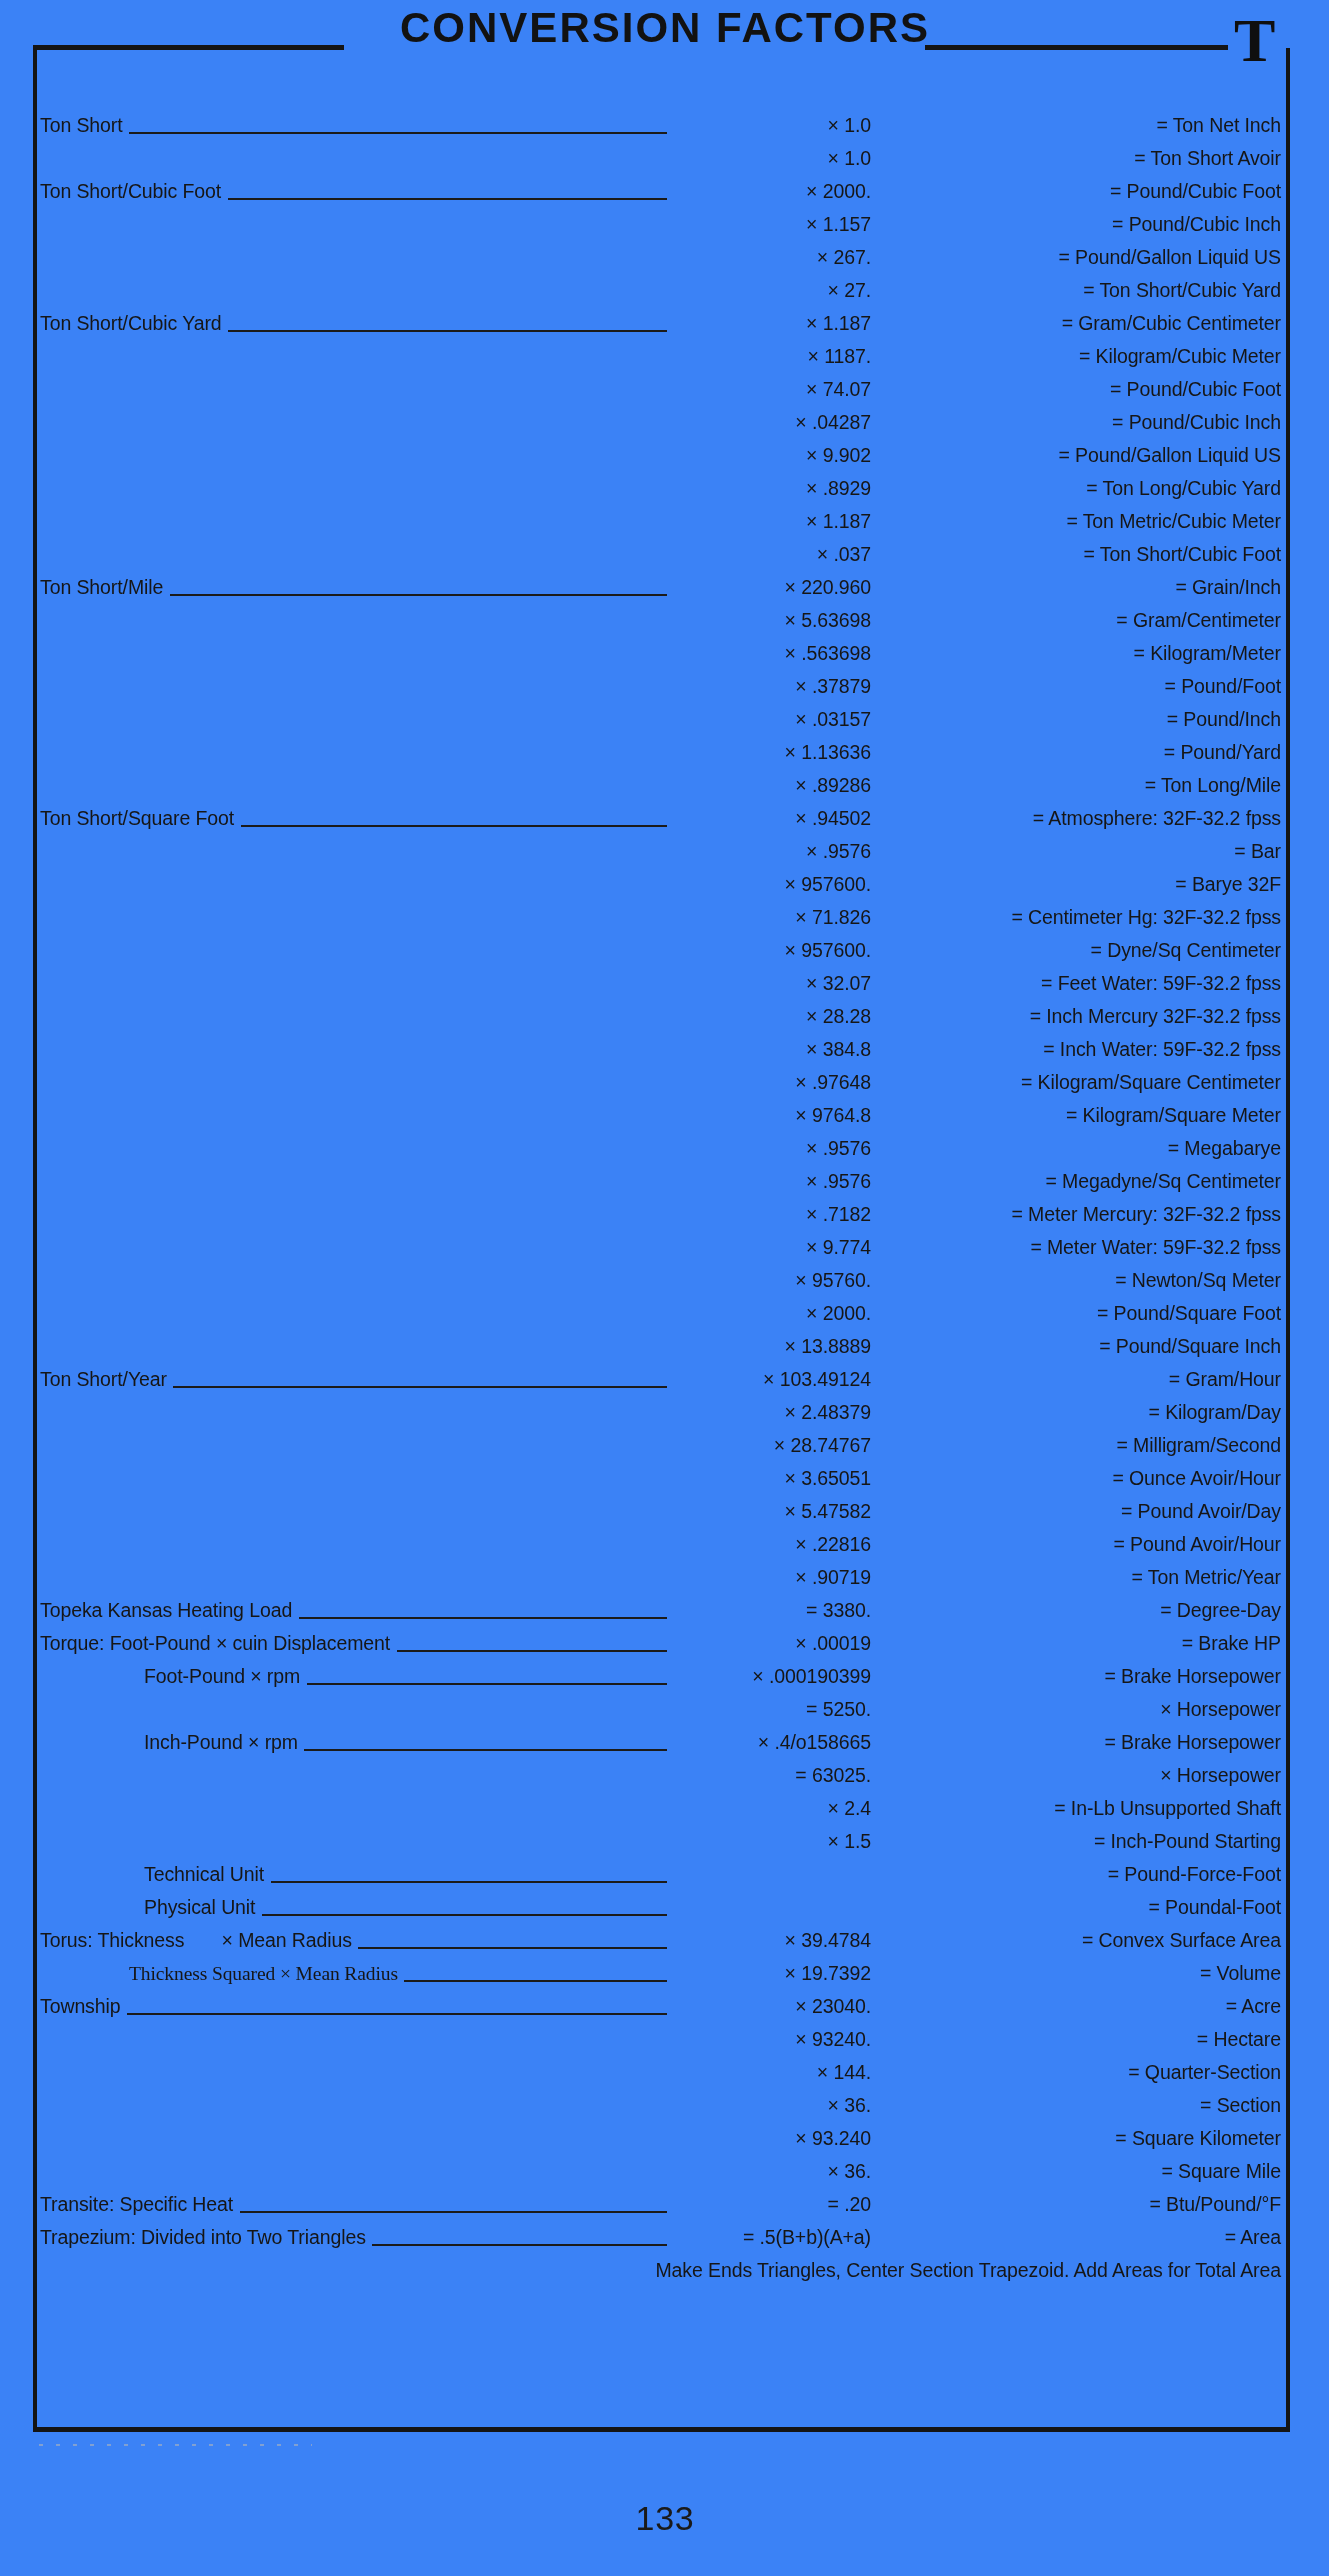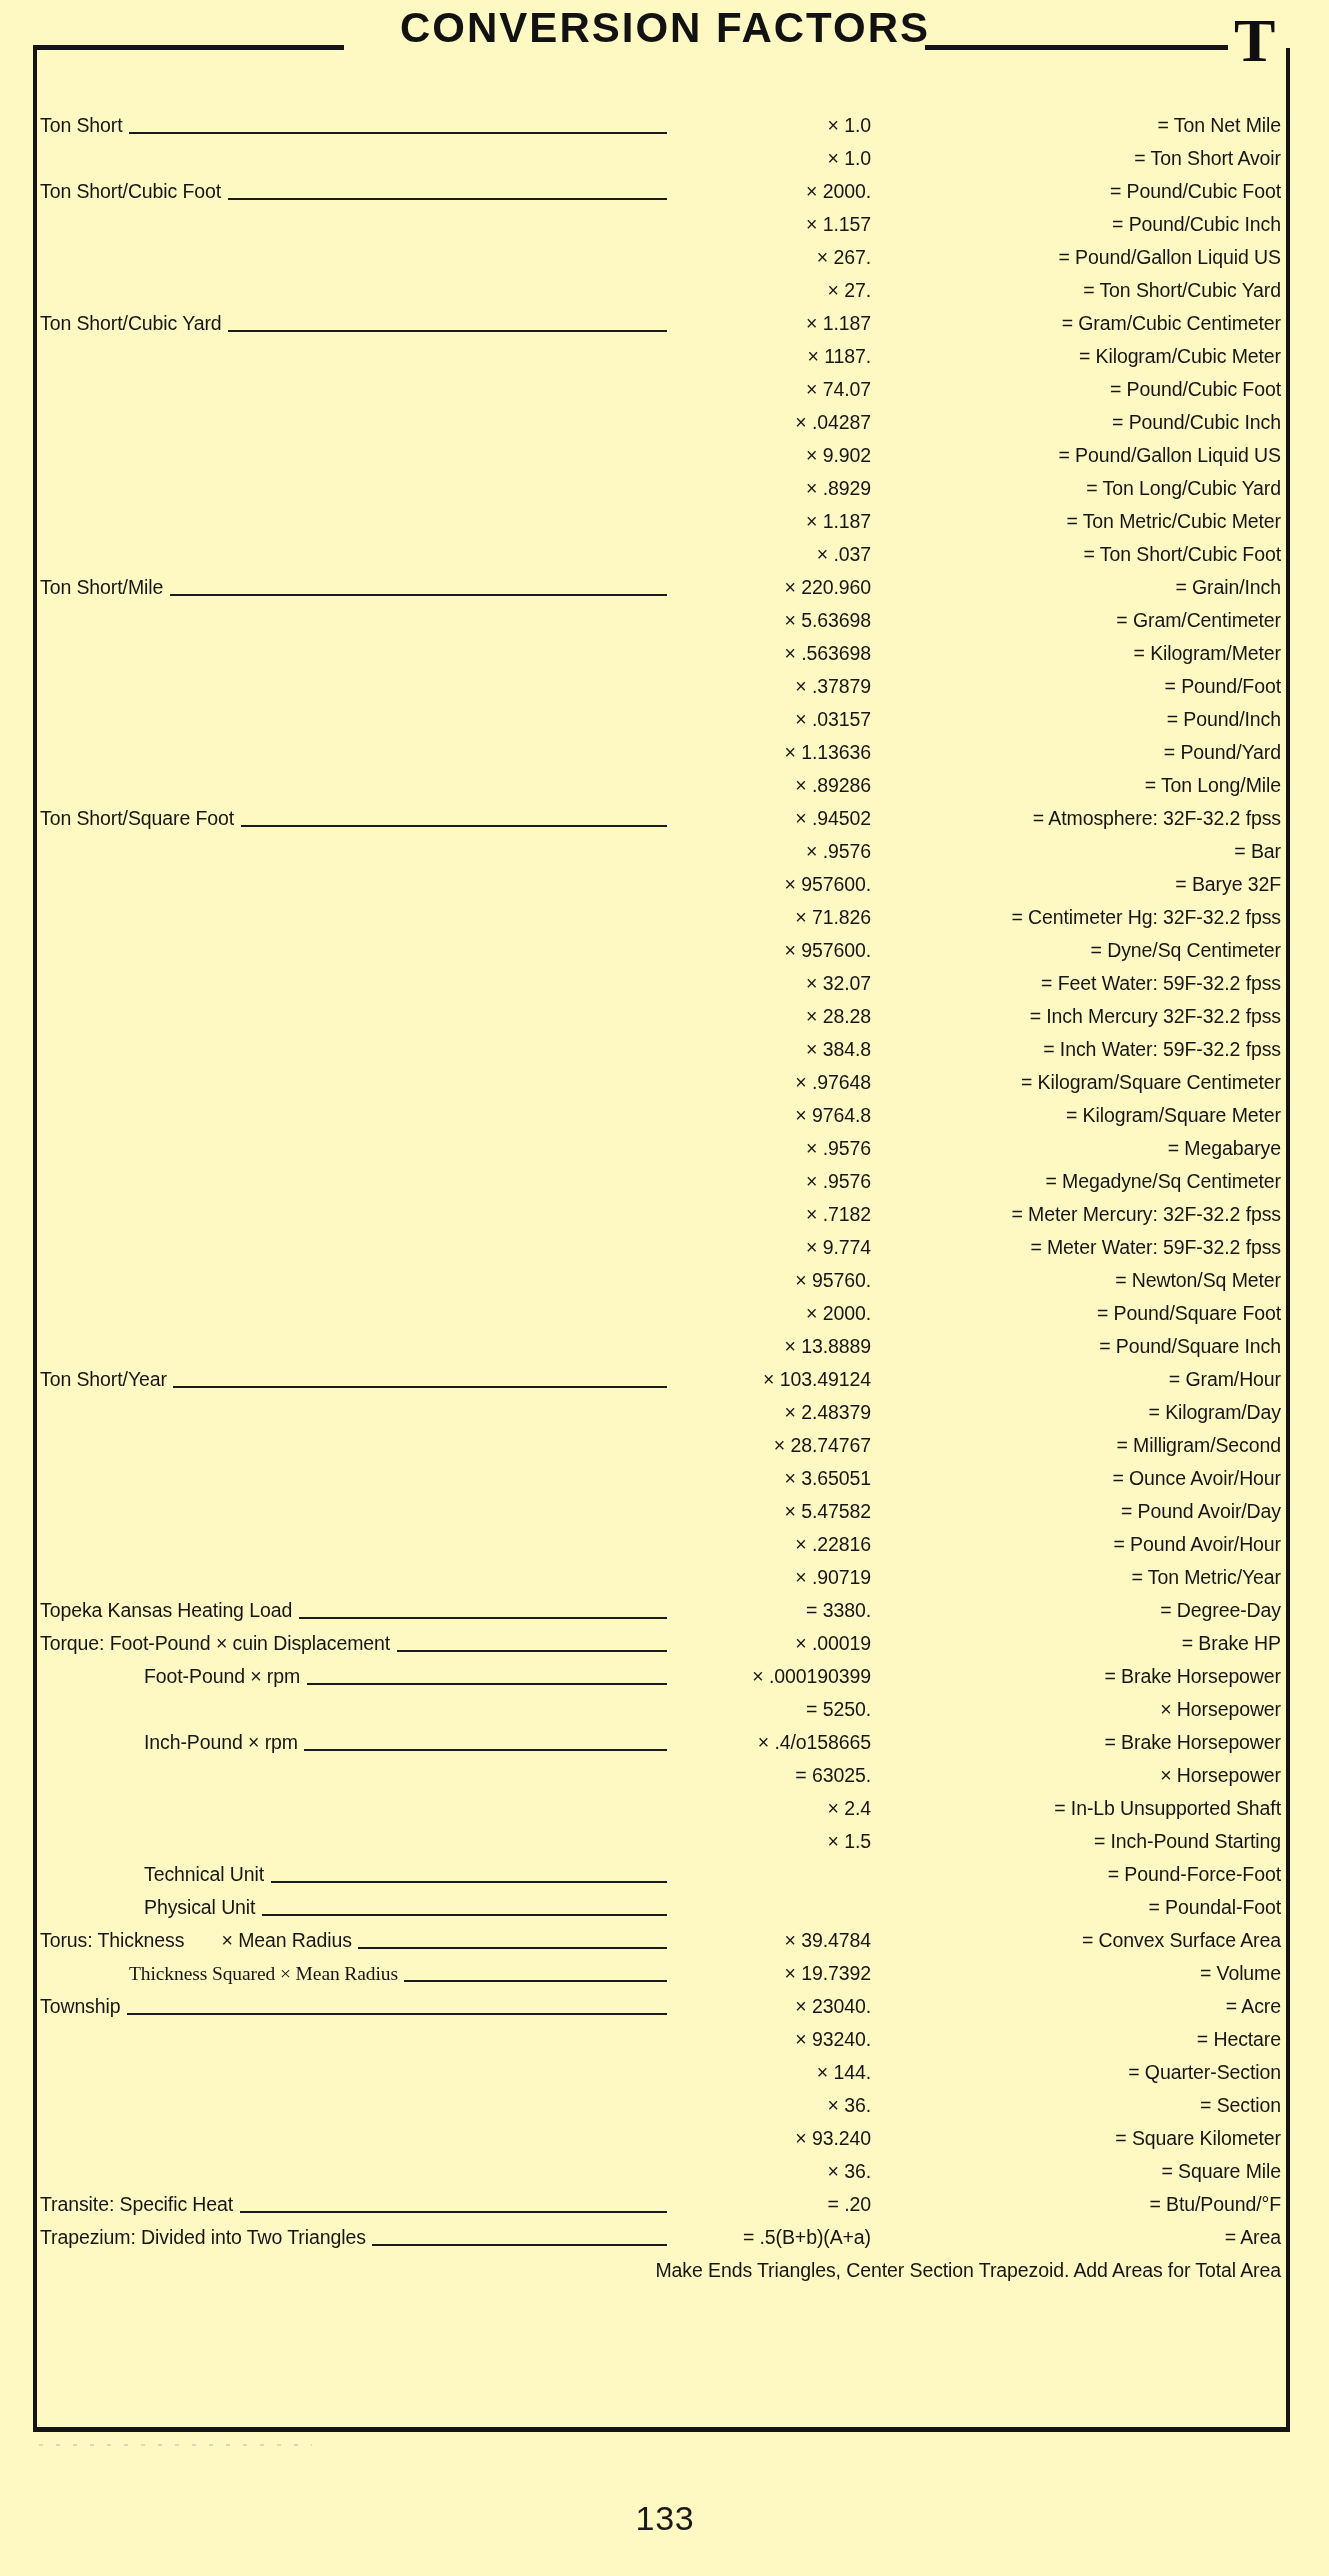--- a/index.html
+++ b/index.html
@@ -1,19 +1,19 @@
 <!DOCTYPE html>
 <html style="font-size:10.4px"><head>
 <meta charset="utf-8">
 <style>
   html,body{margin:0;padding:0;background:#e8e8e6;}
   .page{
     position:relative;
     width:1330px;height:2576px;
-    background:#fef9c3;
+    background:#3b82f6;
     font-family:"Liberation Sans", sans-serif;
     color:#161616;
     overflow:hidden;
   }
   
   .title{
     position:absolute;top:3.9px;left:50%;
     transform:translateX(-50%);
     font-size:42px;font-weight:bold;
     letter-spacing:2px;white-space:nowrap;
@@ -79,21 +79,21 @@
   <div class="rule rule-right"></div>
   <div class="tab-letter">T</div>
 
   <div class="frame"></div>
 
   <div class="tbl">
       <div class="row">
     <span class="lbl">Ton Short</span>
     <span class="fill"></span>
     <span class="fct">× 1.0</span>
-    <span class="res">= Ton Net Mile</span>
+    <span class="res">= Ton Net Inch</span>
   </div>
       <div class="row">
     <span class="lbl"></span>
     <span class="fill none"></span>
     <span class="fct">× 1.0</span>
     <span class="res">= Ton Short Avoir</span>
   </div>
       <div class="row">
     <span class="lbl">Ton Short/Cubic Foot</span>
     <span class="fill"></span>

